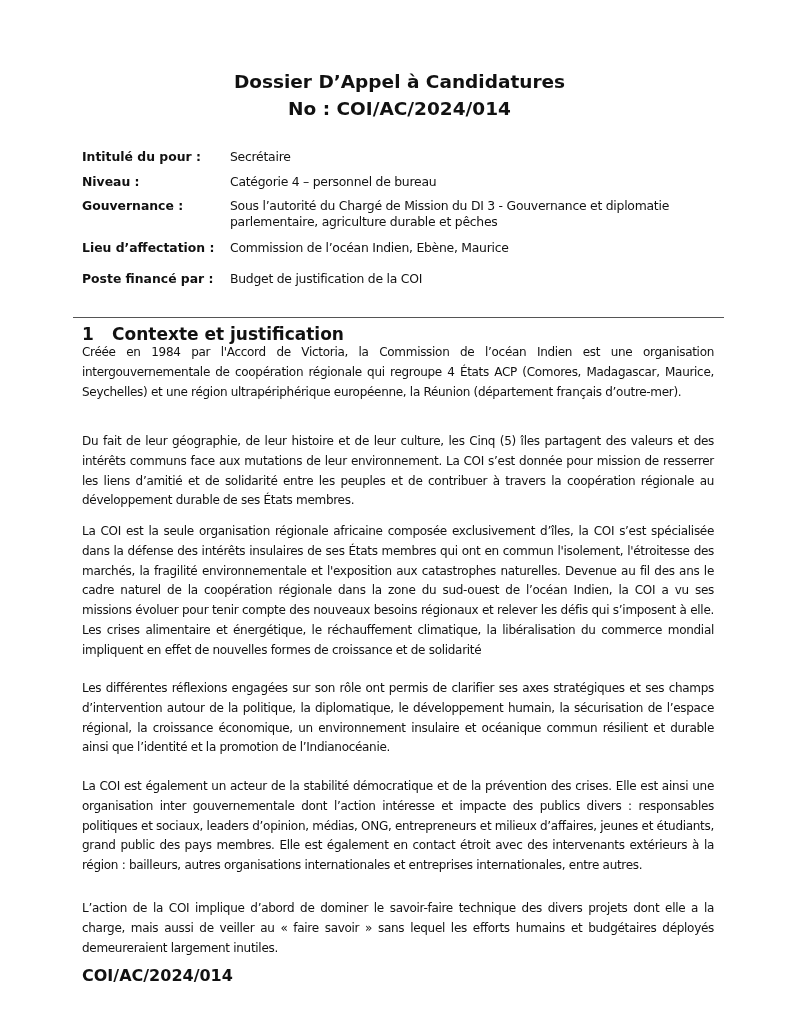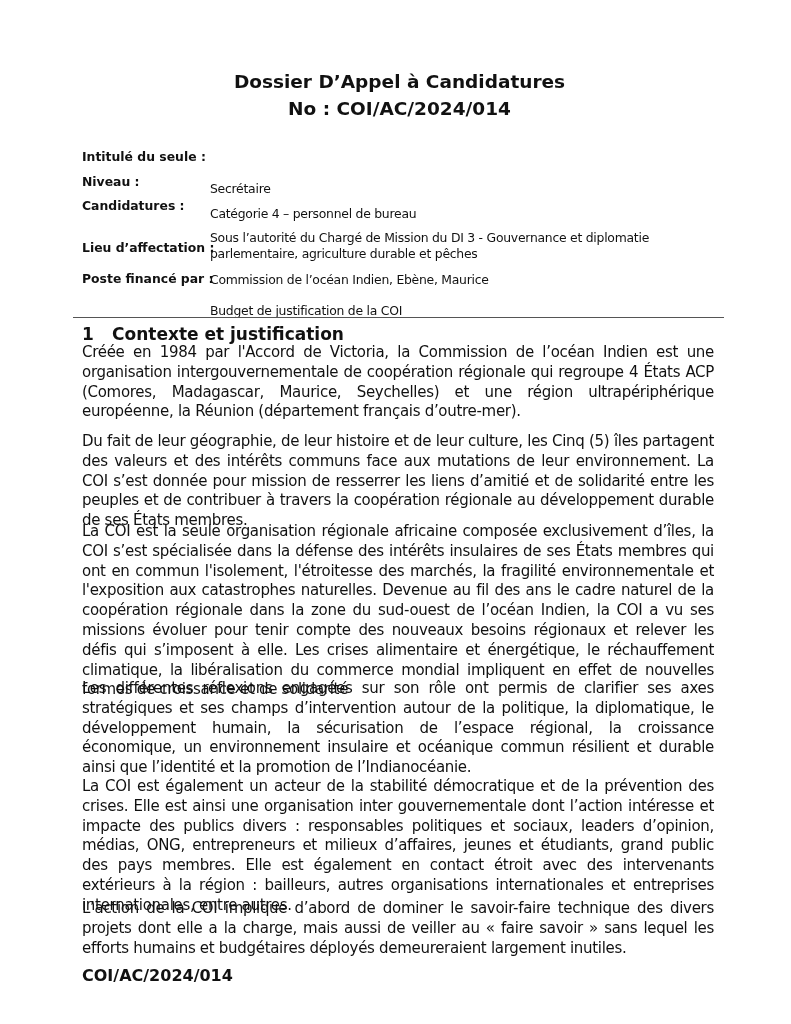--- a/index.html
+++ b/index.html
@@ -9,67 +9,67 @@
   }
   .title {
     position: absolute; left: 4px; width: 791px; text-align: center;
     font-weight: bold; font-size: 18.5px; letter-spacing: 0px;
   }
   #title1 { top: 71px; }
   #title2 { top: 98px; text-align: center; }
 
   .meta-row { position: absolute; left: 82px; width: 640px; font-size: 12.4px; line-height: 16px; }
   .meta-label { position: absolute; left: 0; font-weight: bold; white-space: nowrap; }
-  .meta-value { position: absolute; left: 128px; width: 500px; letter-spacing: -0.25px; margin-top: 32px; }
+  .meta-value { position: absolute; left: 148px; width: 500px; letter-spacing: -0.25px; }
   #meta-0 { top: 149px; }
   #meta-1 { top: 174px; }
   #meta-2 { top: 198px; }
   #meta-3 { top: 240px; }
   #meta-4 { top: 271px; }
 
   .separator {
     position: absolute; left: 73px; top: 317px; width: 651px; height: 0;
     border-top: 1.5px solid #555555;
   }
   .section-heading {
     position: absolute; left: 82px; top: 324px; font-weight: bold; font-size: 17px; white-space: nowrap;
   }
   .section-heading .num { display: inline-block; width: 30px; }
 
   .para {
-    position: absolute; left: 82px; width: 632px; font-size: 15px; line-height: 19.8px;
+    position: absolute; left: 82px; width: 632px; font-size: 12px; line-height: 19.8px;
     text-align: justify; letter-spacing: -0.3px; margin: 0;
   }
   #p0 { top: 343px; }
   #p1 { top: 432px; }
   #p2 { top: 522px; }
   #p3 { top: 679px; }
   #p4 { top: 777px; }
   #p5 { top: 899px; }
 
   .footer {
     position: absolute; left: 82px; top: 966px; font-weight: bold; font-size: 16px;
   }
 </style>
 </head>
 <body>
 
 <div id="title1" class="title">Dossier D’Appel à Candidatures</div>
 <div id="title2" class="title">No : COI/AC/2024/014</div>
 
 <div id="meta-0" class="meta-row">
-  <span class="meta-label">Intitulé du seule :</span>
+  <span class="meta-label">Intitulé du pour :</span>
   <span class="meta-value">Secrétaire</span>
 </div>
 <div id="meta-1" class="meta-row">
   <span class="meta-label">Niveau :</span>
   <span class="meta-value">Catégorie 4 – personnel de bureau</span>
 </div>
 <div id="meta-2" class="meta-row">
-  <span class="meta-label">Candidatures :</span>
+  <span class="meta-label">Gouvernance :</span>
   <span class="meta-value">Sous l’autorité du Chargé de Mission du DI 3 - Gouvernance et diplomatie parlementaire, agriculture durable et pêches</span>
 </div>
 <div id="meta-3" class="meta-row">
   <span class="meta-label">Lieu d’affectation :</span>
   <span class="meta-value">Commission de l’océan Indien, Ebène, Maurice</span>
 </div>
 <div id="meta-4" class="meta-row">
   <span class="meta-label">Poste financé par :</span>
   <span class="meta-value">Budget de justification de la COI</span>
 </div>

